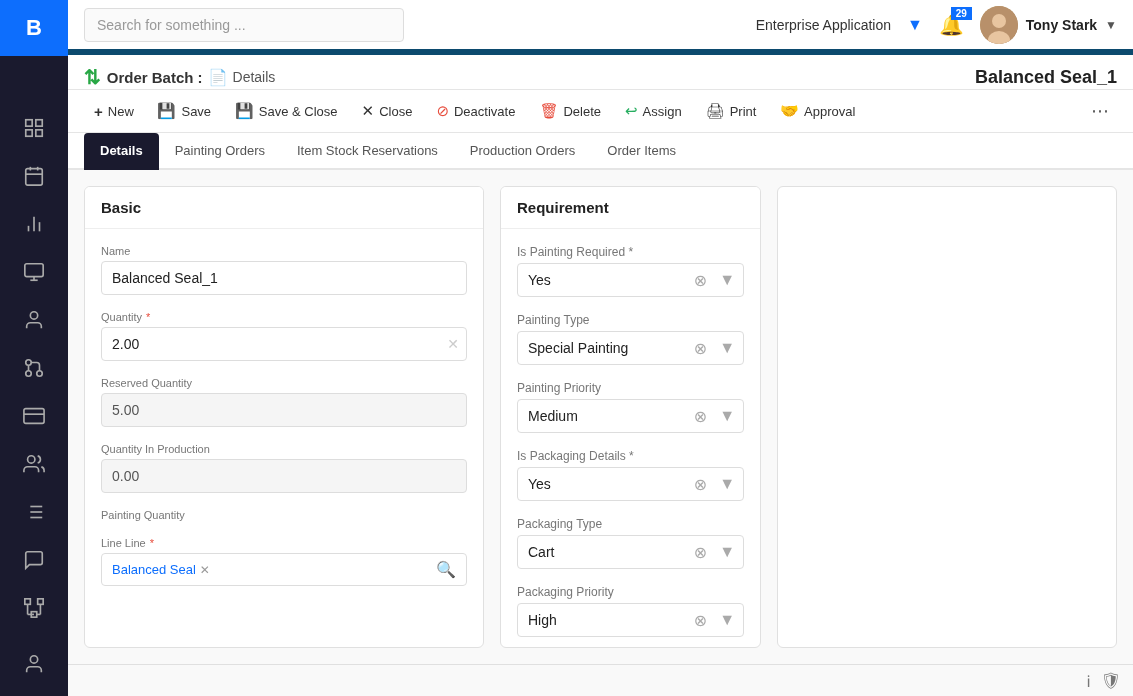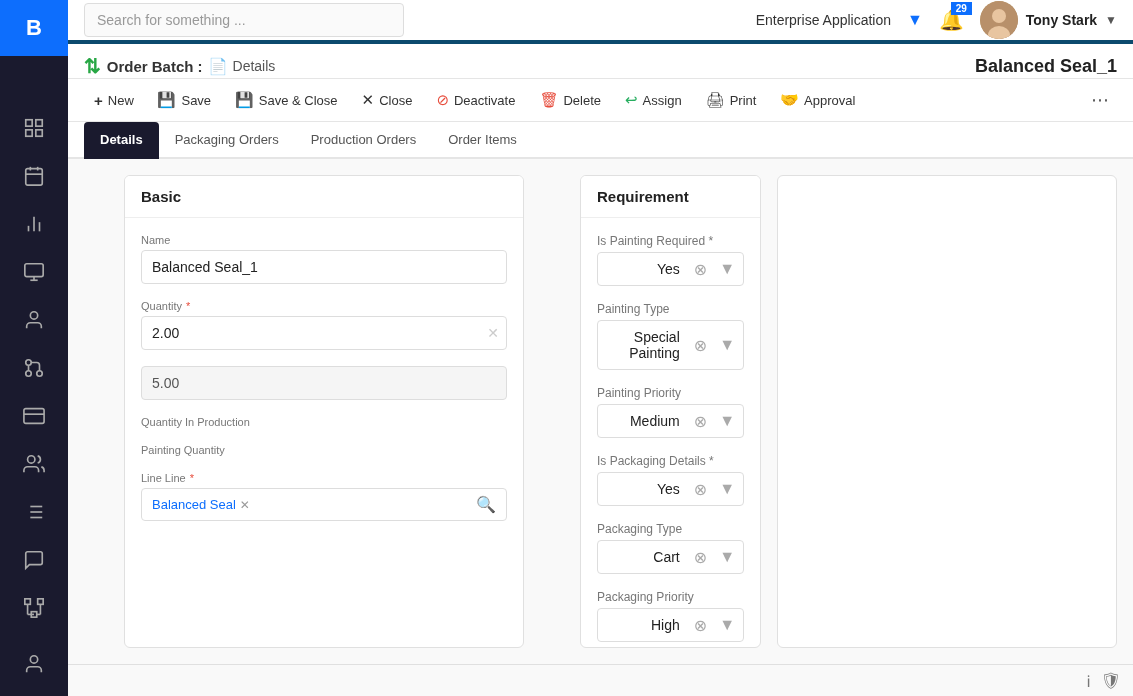--- a/index.html
+++ b/index.html
@@ -12,21 +12,21 @@
     .sidebar-menu-icon { width: 68px; height: 40px; display: flex; align-items: center; justify-content: center; color: #888; cursor: pointer; }
     .sidebar-nav { display: flex; flex-direction: column; align-items: center; width: 100%; flex: 1; padding-top: 8px; }
     .sidebar-item { width: 68px; height: 48px; display: flex; align-items: center; justify-content: center; color: #aaa; cursor: pointer; border-radius: 4px; }
     .sidebar-item svg { width: 22px; height: 22px; fill: none; stroke: currentColor; stroke-width: 1.8; }
     .sidebar-bottom { margin-top: auto; padding-bottom: 8px; }
 
     
     .main { flex: 1; display: flex; flex-direction: column; overflow: hidden; }
 
     
-    .topbar { height: 44px; background: white; display: flex; align-items: center; padding: 0 16px; border-bottom: 4px solid #0c4a6e; gap: 12px; }
+    .topbar { height: 55px; background: white; display: flex; align-items: center; padding: 0 16px; border-bottom: 6px solid #0c4a6e; gap: 12px; }
     .search-box { flex: 1; max-width: 320px; position: relative; }
     .search-box input { width: 100%; padding: 8px 12px 8px 12px; border: 1px solid #ddd; border-radius: 4px; font-size: 14px; color: #999; background: #fafafa; }
     .topbar-right { margin-left: auto; display: flex; align-items: center; gap: 16px; }
     .enterprise-label { font-size: 14px; color: #333; }
     .filter-icon { color: #0d6efd; cursor: pointer; }
     .notif-btn { position: relative; cursor: pointer; }
     .notif-icon { font-size: 20px; color: #555; }
     .notif-badge { position: absolute; top: -6px; right: -8px; background: #0d6efd; color: white; font-size: 10px; border-radius: 0; padding: 1px 5px; font-weight: bold; }
     .user-area { display: flex; align-items: center; gap: 8px; cursor: pointer; }
     .user-name { font-size: 14px; font-weight: 600; color: #222; }
@@ -54,21 +54,21 @@
     .toolbar-more { margin-left: auto; cursor: pointer; font-size: 18px; color: #555; padding: 4px 8px; }
 
     
     .tabs { display: flex; align-items: center; padding: 0 16px; background: white; border-bottom: 2px solid #e5e5e5; }
     .tab { padding: 10px 16px; font-size: 13px; color: #555; cursor: pointer; border-bottom: 2px solid transparent; margin-bottom: -2px; }
     .tab.active { background: #1a1a2e; color: white; border-radius: 4px 4px 0 0; border-bottom: 2px solid #1a1a2e; font-weight: 600; }
 
     
     .form-area { flex: 1; overflow-y: auto; padding: 16px; display: flex; gap: 16px; background: #f9f9f9; }
 
-    .section-card { background: white; border: 1px solid #e0e0e0; border-radius: 6px; overflow: hidden; margin-left: 40px; }
+    .section-card { background: white; border: 1px solid #e0e0e0; border-radius: 6px; overflow: hidden; }
     .section-title { font-size: 15px; font-weight: 700; color: #222; padding: 12px 16px; background: white; border-bottom: 1px solid #eee; }
 
     .left-section { width: 400px; flex-shrink: 0; }
     .right-section { flex: 1; }
     .right-extra { width: 340px; flex-shrink: 0; }
 
     .form-section { padding: 16px; }
     .form-field { margin-bottom: 16px; }
     .form-label { font-size: 11px; color: #777; margin-bottom: 4px; display: flex; align-items: center; gap: 4px; }
     .required-star { color: #e74c3c; }
@@ -76,21 +76,21 @@
     .clear-btn { position: absolute; right: 8px; top: 50%; transform: translateY(-50%); cursor: pointer; color: #999; font-size: 14px; }
     .form-input-el { width: 100%; padding: 8px 30px 8px 10px; border: 1px solid #ddd; border-radius: 4px; font-size: 14px; color: #222; background: white; }
     .form-input-el.readonly { background: #f5f5f5; color: #555; }
 
     .tag-input { display: flex; align-items: center; gap: 6px; border: 1px solid #ddd; border-radius: 4px; padding: 6px 10px; background: white; }
     .tag { background: white; color: #0d6efd; font-size: 13px; display: flex; align-items: center; gap: 4px; }
     .tag-close { cursor: pointer; color: #999; font-size: 12px; }
     .tag-search-icon { margin-left: auto; color: #999; cursor: pointer; }
 
     
-    .req-field { margin-bottom: 16px; text-align: right; }
+    .req-field { margin-bottom: 16px; }
     .req-label { font-size: 12px; color: #777; margin-bottom: 4px; display: flex; align-items: center; gap: 4px; }
     .select-wrap { position: relative; display: flex; align-items: center; border: 1px solid #ddd; border-radius: 4px; background: white; }
     .select-value { flex: 1; padding: 8px 10px; font-size: 14px; color: #222; }
     .select-clear { padding: 4px; color: #aaa; cursor: pointer; font-size: 16px; }
     .select-arrow { padding: 4px 8px; color: #aaa; cursor: pointer; }
 
     
     .bottom-bar { height: 32px; background: #f9f9f9; border-top: 1px solid #e0e0e0; display: flex; align-items: center; justify-content: flex-end; padding: 0 12px; gap: 10px; }
     .bottom-icon { color: #777; cursor: pointer; font-size: 16px; }
 
@@ -282,21 +282,22 @@
       </button>
       <button class="toolbar-btn">
         <span class="btn-icon">🤝</span>
         <span>Approval</span>
       </button>
       <span class="toolbar-more">⋯</span>
     </div>
 
     <div class="tabs">
       <div class="tab active">Details</div>
-      <div class="tab">Packaging Orders</div>
+      <div class="tab">Painting Orders</div>
+      <div class="tab">Item Stock Reservations</div>
       <div class="tab">Production Orders</div>
       <div class="tab">Order Items</div>
     </div>
 
     <div class="form-area">
 
       <div class="section-card left-section">
         <div class="section-title">Basic</div>
         <div class="form-section">
 
@@ -312,27 +313,31 @@
               <span>Quantity</span>
               <span class="required-star">*</span>
             </div>
             <div class="form-input-wrap" style="position:relative;">
               <input class="form-input-el" type="text" style="padding-right: 30px;" value="2.00">
               <span class="clear-btn" style="right:8px; top:50%; transform:translateY(-50%); position:absolute; color:#ccc; cursor:pointer;">✕</span>
             </div>
           </div>
 
           <div class="form-field">
+            <div class="form-label">Reserved Quantity</div>
             <div class="form-input-wrap">
               <input class="form-input-el readonly" type="text" readonly="" value="5.00" style="">
             </div>
           </div>
 
           <div class="form-field">
             <div class="form-label">Quantity In Production</div>
+            <div class="form-input-wrap">
+              <input class="form-input-el readonly" type="text" readonly="" value="0.00" style="">
+            </div>
           </div>
 
           <div class="form-field">
             <div class="form-label">Painting Quantity</div>
           </div>
 
           <div class="form-field">
             <div class="form-label">
               <span>Line Line</span>
               <span class="required-star">*</span>

